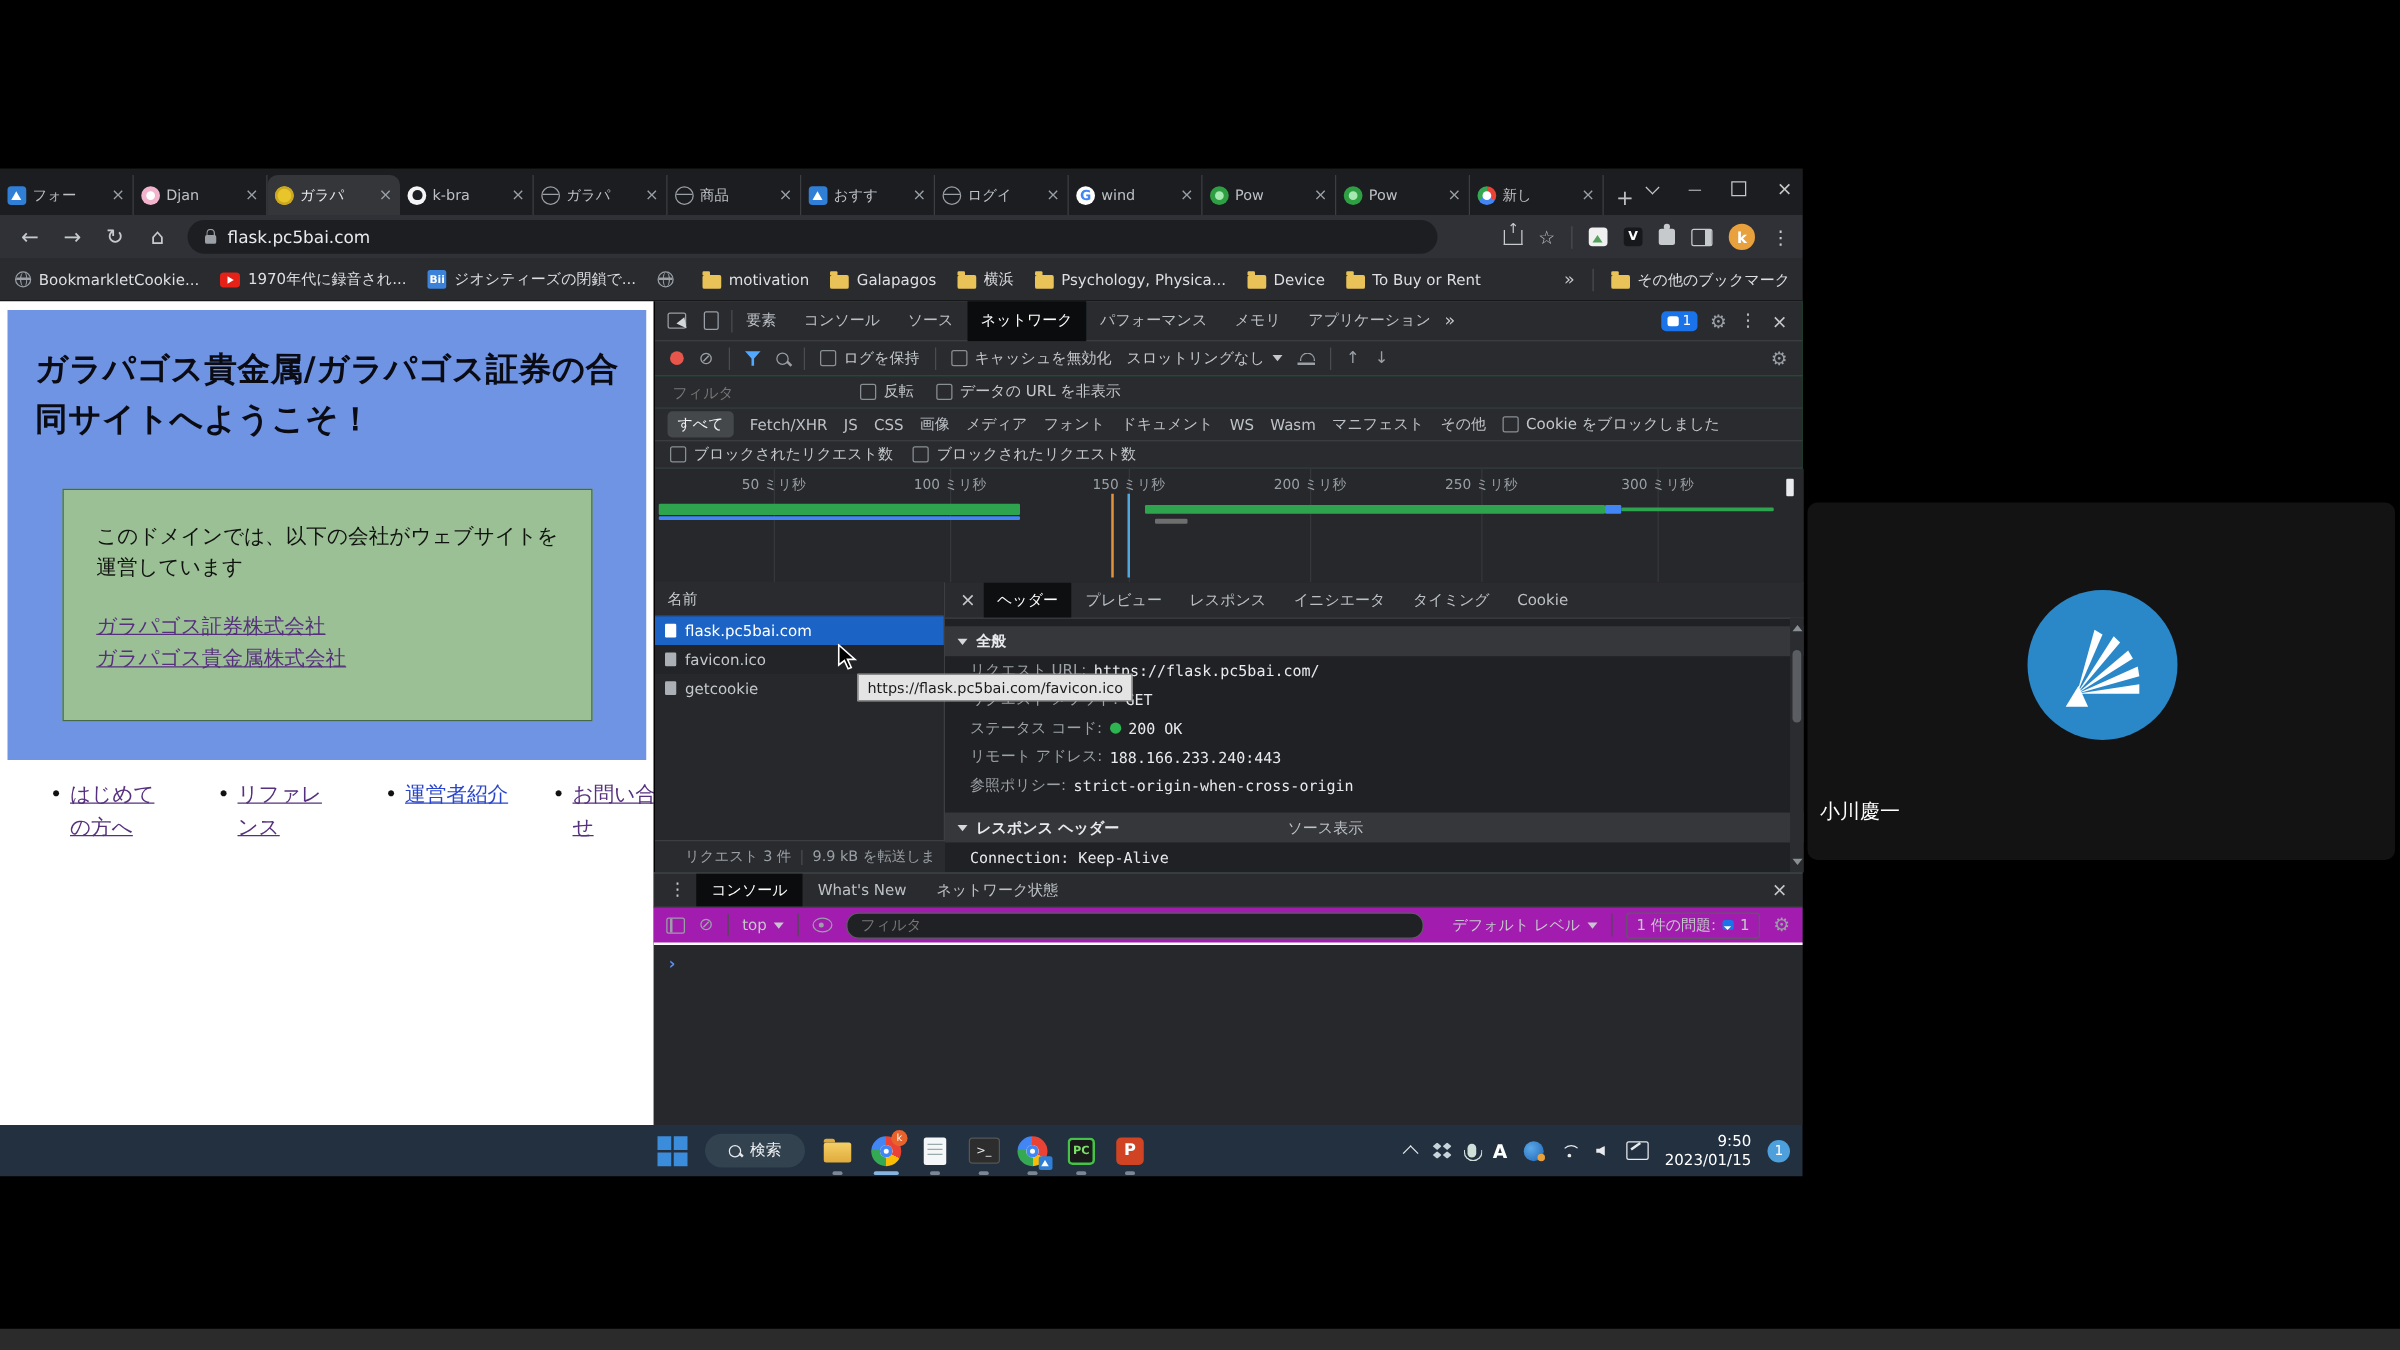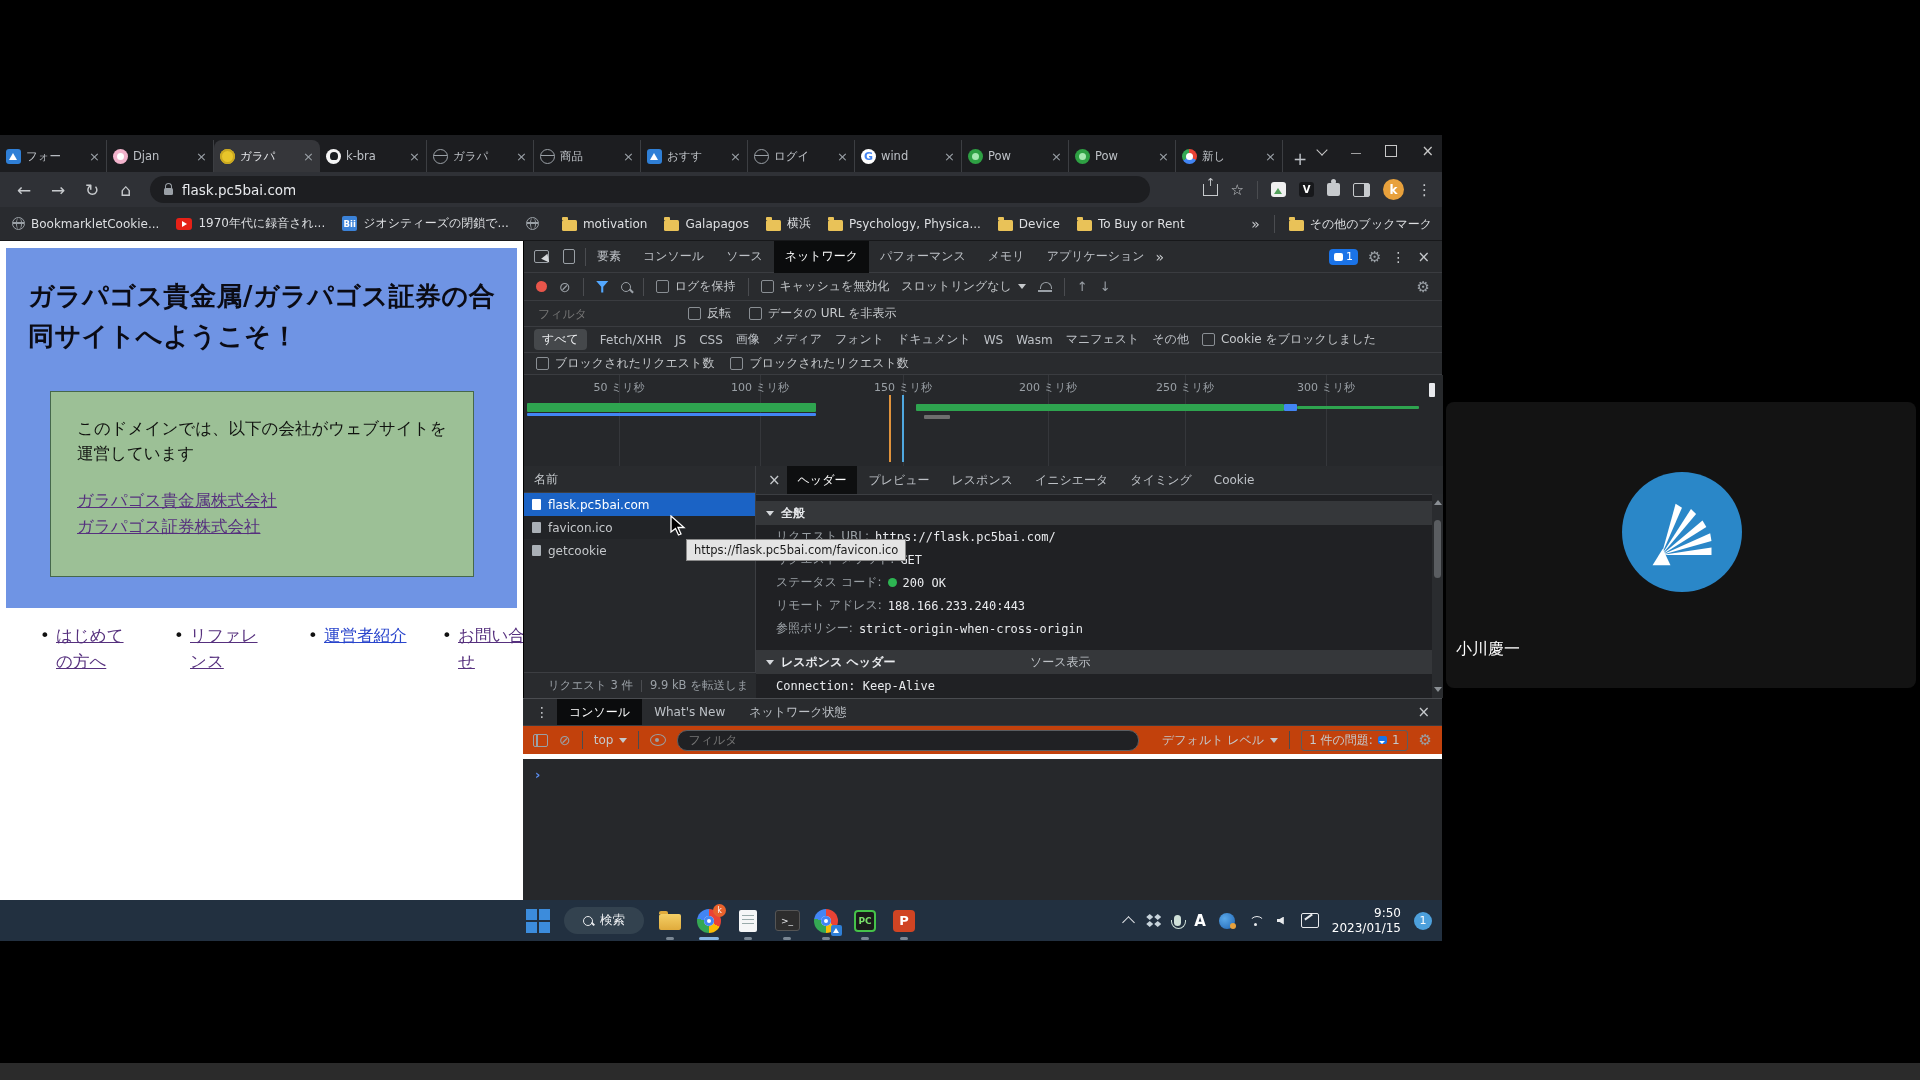--- a/index.html
+++ b/index.html
@@ -156,21 +156,21 @@
   .kv-value{color:#e8eaed;font-size:12px}
   .dot-green{width:9px;height:9px;border-radius:50%;background:#2db552;display:inline-block}
   .vscroll{position:absolute;right:0;top:28px;bottom:0;width:11px;background:#2a2c2f}
   .vthumb{position:absolute;left:2px;top:26px;width:7px;height:58px;background:#5a5d61;border-radius:4px}
   .sarrow{position:absolute;left:2px;width:0;height:0;border-left:4px solid transparent;border-right:4px solid transparent}
 
   .consoledrawer{left:523px;top:698px;width:919px;height:202px;background:#26282b;border-top:1px solid #4a4c50;box-sizing:border-box;font-size:12px;color:#c5c8cb}
   .cd-tabs{height:26px;display:flex;align-items:center;border-bottom:1px solid #3a3c40;background:#292b2e;padding-left:4px}
   .cd-tab{padding:0 12px;height:26px;display:flex;align-items:center;color:#bdc1c6}
   .cd-tab.active{background:#0b0c0d;color:#fff}
-  .cd-toolbar{height:28px;display:flex;align-items:center;gap:11px;padding:0 10px;border-bottom:5px solid #ffffff;background:#c2410c}
+  .cd-toolbar{height:28px;display:flex;align-items:center;gap:11px;padding:0 10px;border-bottom:2px solid #ffffff;background:#a21caf}
   .i-panelbtn{width:13px;height:11px;border:1.5px solid #9aa0a6;border-radius:2px;position:relative}
   .i-panelbtn::before{content:"";position:absolute;left:2px;top:0;bottom:0;width:1.5px;background:#9aa0a6}
   .i-eye{width:14px;height:10px;border:1.5px solid #9aa0a6;border-radius:60%;position:relative}
   .i-eye::after{content:"";position:absolute;left:4px;top:2.5px;width:4px;height:4px;border-radius:50%;background:#9aa0a6}
   .cfilter{flex:0 0 440px;height:19px;background:#202124;border:1px solid #5a5d61;border-radius:10px;color:#9aa0a6;padding:0 10px;font-size:12px;outline:none}
   .issuechip{display:flex;align-items:center;gap:5px;border:1px solid #5a5d61;border-radius:3px;height:19px;padding:0 7px}
   .prompt{color:#5b8ef0;font-weight:bold;font-size:13px}
   .prompt::before{content:"›"}
 
   
@@ -376,22 +376,22 @@
       </span>
   </div>
 </div>
 
 <div class="abs webpage">
   <div class="bluebox">
     <h1 class="pagetitle" style="margin:0">ガラパゴス貴金属/ガラパゴス証券の合同サイトへようこそ！</h1>
     <div class="greenbox">
       <div class="greentext">このドメインでは、以下の会社がウェブサイトを運営しています</div>
       <div class="companylinks">
+        <a href="#">ガラパゴス証券株式会社</a>
         <a href="#">ガラパゴス貴金属株式会社</a>
-        <a href="#">ガラパゴス証券株式会社</a>
       </div>
     </div>
   </div>
   <div class="pagenav">
     <div class="navli"><a href="#">はじめての方へ</a></div>
     <div class="navli"><a href="#">リファレンス</a></div>
     <div class="navli"><a href="#">運営者紹介</a></div>
     <div class="navli"><a href="#">お問い合わせ</a></div>
   </div>
 </div>

